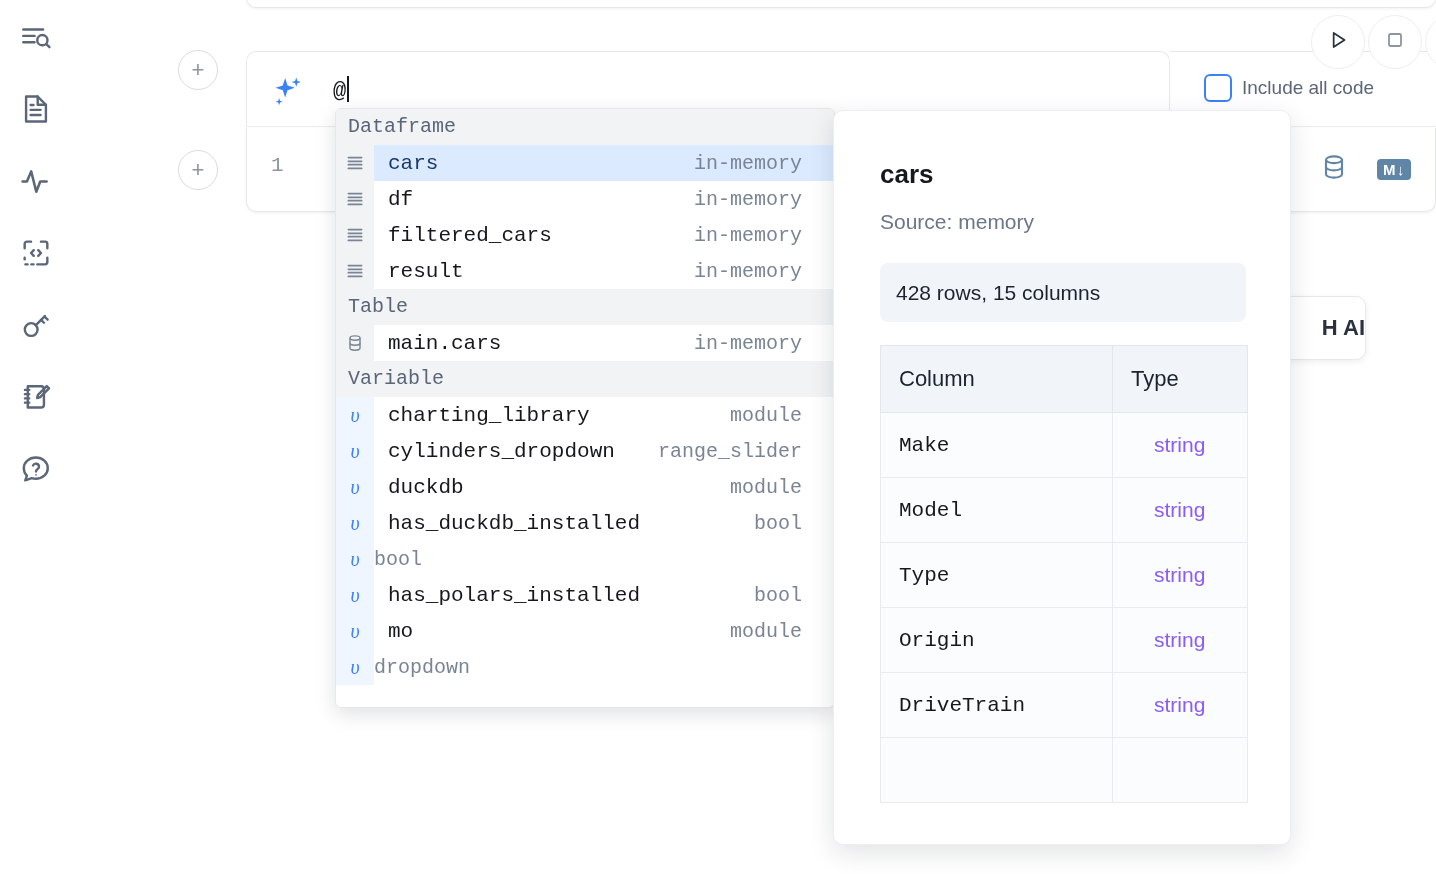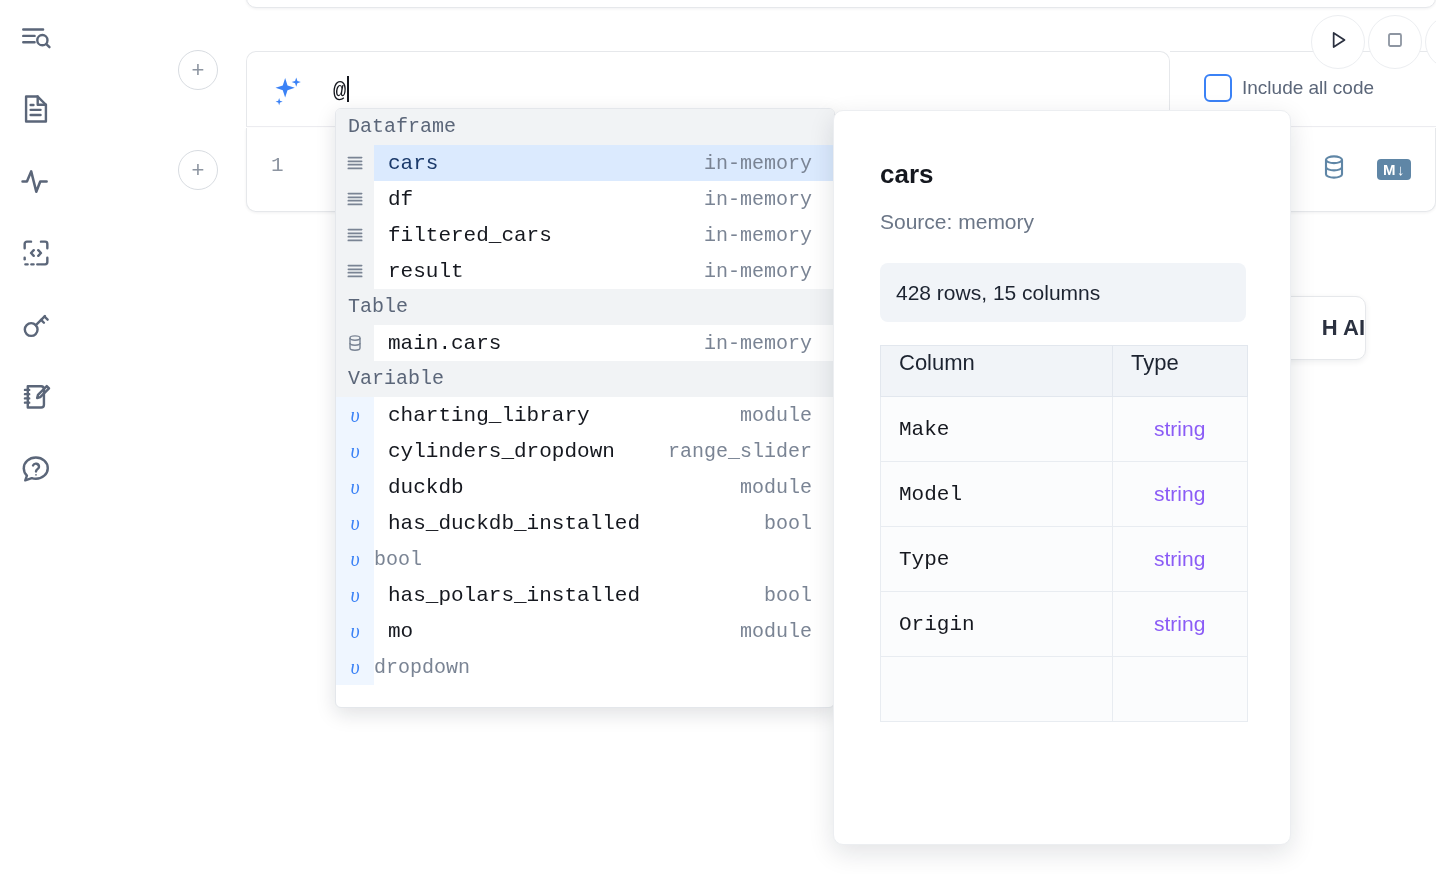--- a/index.html
+++ b/index.html
@@ -122,21 +122,21 @@
   .ac-row.var .ac-gutter {
     background:#eff6ff; color:#3b82f6; font-family:"Liberation Serif", serif;
     font-style:italic; font-size:20px;
   }
   .ac-name {
     flex:1 1 auto; padding-left:14px; font-size:21px; color:#15181f;
     white-space:nowrap; overflow:hidden;
   }
   .ac-row.sel .ac-name { color:#1b3a6b; }
   .ac-meta {
-    flex:0 0 auto; padding-right:22px; font-size:20px; color:#7a8494;
+    flex:0 0 auto; padding-right:32px; font-size:20px; color:#7a8494;
     white-space:nowrap;
     text-align:center;
   }
 
   
   .detail {
     position:absolute; left:833px; top:110px; width:458px; height:735px;
     background:#fff; border:1px solid #eceef1; border-radius:10px;
     box-shadow:0 8px 26px rgba(16,24,40,.12); overflow:hidden;
   }
@@ -150,21 +150,21 @@
     position:absolute; left:46px; top:152px; width:366px; height:59px;
     background:#f1f4f8; border-radius:8px; display:flex; align-items:center;
     padding-left:16px; font-size:21px; color:#1c2330;
   }
   .detail-table {
     position:absolute; left:46px; top:234px; width:367px;
     border-collapse:collapse; table-layout:fixed;
   }
   .detail-table th {
     background:#f1f4f8; border:1px solid #e2e7ee; text-align:left;
-    font-weight:400; font-size:22px; color:#1c2330; padding:4px 0 20px 18px;
+    font-weight:400; font-size:22px; color:#1c2330; padding:20px 0 20px 18px;
   }
   .detail-table td {
     border:1px solid #e8ecf1; padding:20px 0 20px 18px; font-size:21px;
     background:#fbfcfd;
   }
   .detail-table td.col { font-family:"Liberation Mono", monospace; color:#15181f; }
   .detail-table td.typ { color:#8b5cf6;padding-left:41px; }
   .detail-table col.c1 { width:232px; }
   .detail-table col.c2 { width:135px; }
 </style>
@@ -417,20 +417,24 @@
           </tr>
           <tr>
             <td class="col">Type</td>
             <td class="typ">string</td>
           </tr>
           <tr>
             <td class="col">Origin</td>
             <td class="typ">string</td>
           </tr>
           <tr>
+            <td class="col">DriveTrain</td>
+            <td class="typ">string</td>
+          </tr>
+          <tr>
             <td class="col">&nbsp;</td>
             <td class="typ">&nbsp;</td>
           </tr>
         </tbody>
     </table>
   </div>
 
 </div>
 
 </body></html>

